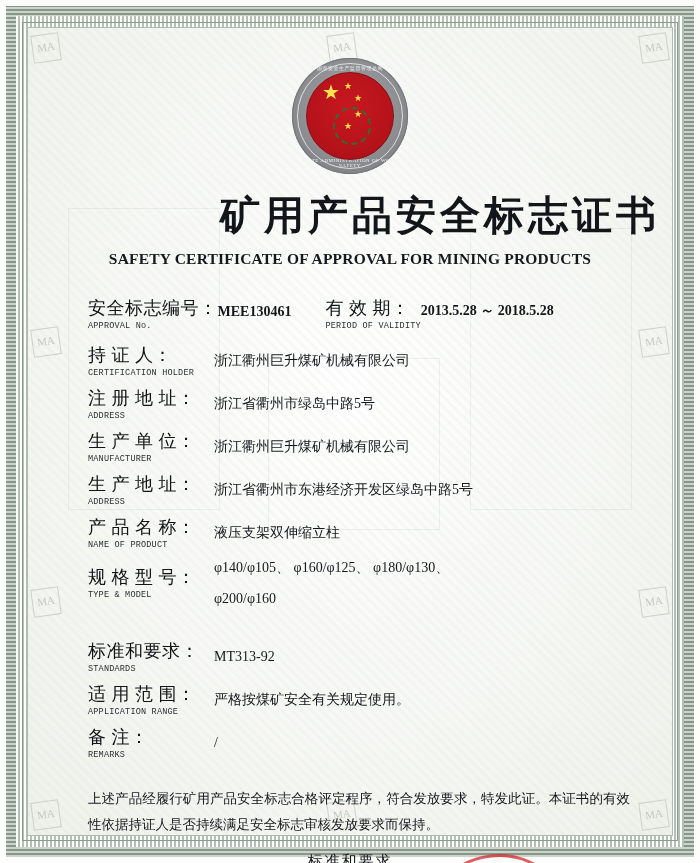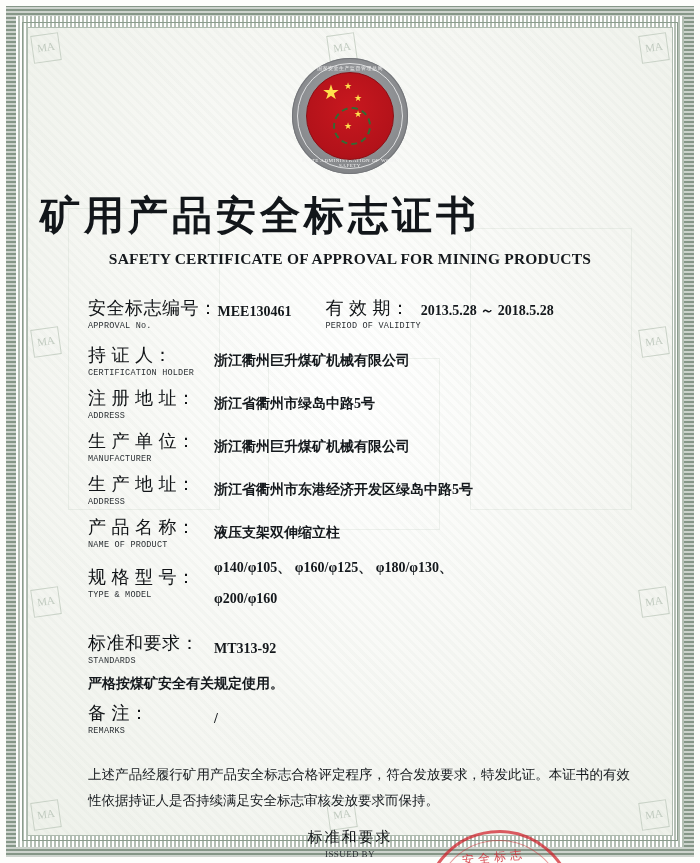--- a/index.html
+++ b/index.html
@@ -161,21 +161,21 @@
     text-align: center;
     color: #f2f2f2;
     font-size: 5px;
     letter-spacing: .5px;
   }
   .emblem-text-top { top: 7px; }
   .emblem-text-bot { bottom: 6px; }
 
   
   .title-cn {
-    text-align: left;
+    text-align: right;
     margin-top: 14px;
     font-family: "Liberation Serif", serif;
     font-weight: bold;
     font-size: 40px;
     letter-spacing: 4px;
     color: #12161a;
   }
   .title-en {
     text-align: center;
     margin-top: 7px;
@@ -236,25 +236,24 @@
   }
   .field .lbl { width: 126px; flex: 0 0 126px; }
   .field .lbl .cn {
     display: flex;
     justify-content: space-between;
   }
   .field .val {
     padding-bottom: 0;
     padding-top: 1px;
     white-space: normal;
-    font-weight: bold;
   }
   .field .val .line2 { display: block; margin-top: 14px; }
 
-  .fields-lower { margin-top: 24px; }
+  .fields-lower { margin-top: 32px; }
 
   
   .statement {
     position: relative;
     margin-top: 26px;
     padding-left: 48px;
     padding-right: 30px;
     font-size: 13.5px;
     line-height: 26px;
     color: #14181c;
@@ -465,20 +464,24 @@
 
       <div class="field">
         <div class="lbl">
           <span class="cn">标准和要求：</span>
           <span class="en">STANDARDS</span>
         </div>
         <div class="val">MT313-92</div>
       </div>
 
       <div class="field">
+        <div class="lbl">
+          <span class="cn">适 用 范 围：</span>
+          <span class="en">APPLICATION RANGE</span>
+        </div>
         <div class="val">严格按煤矿安全有关规定使用。</div>
       </div>
 
       <div class="field">
         <div class="lbl">
           <span class="cn">备    注：</span>
           <span class="en">REMARKS</span>
         </div>
         <div class="val">/</div>
       </div>

